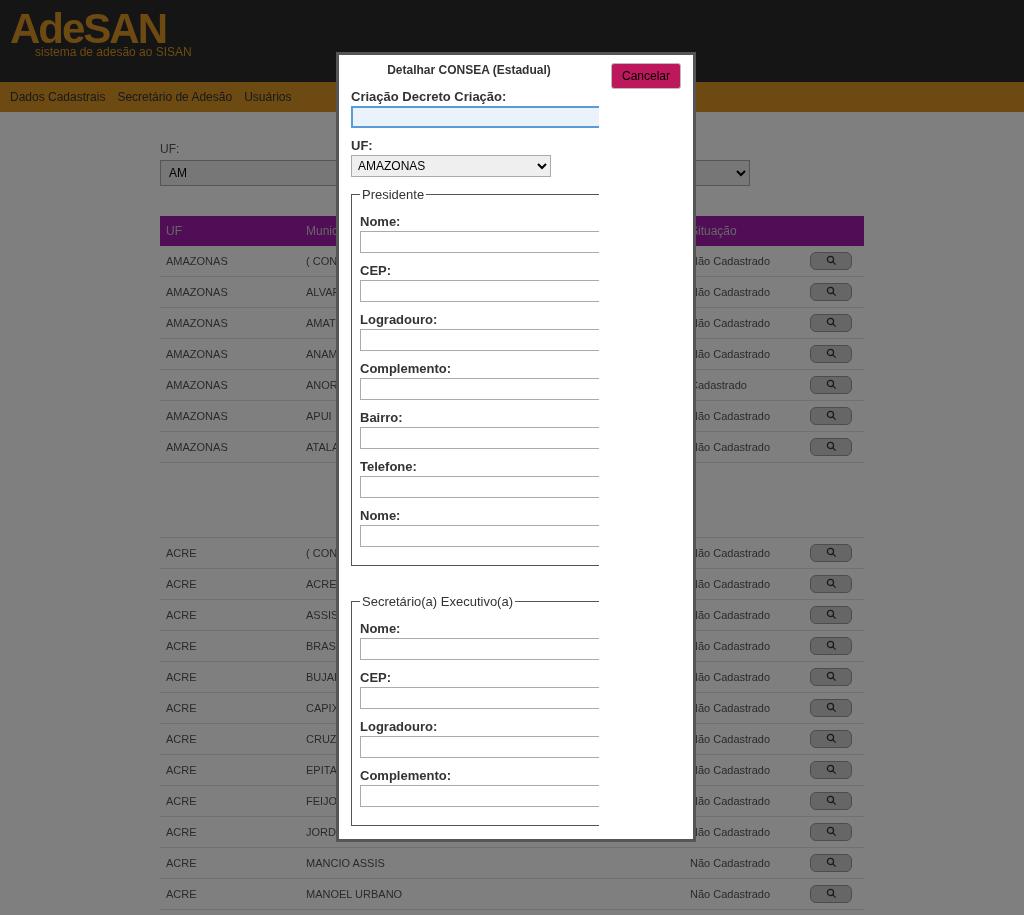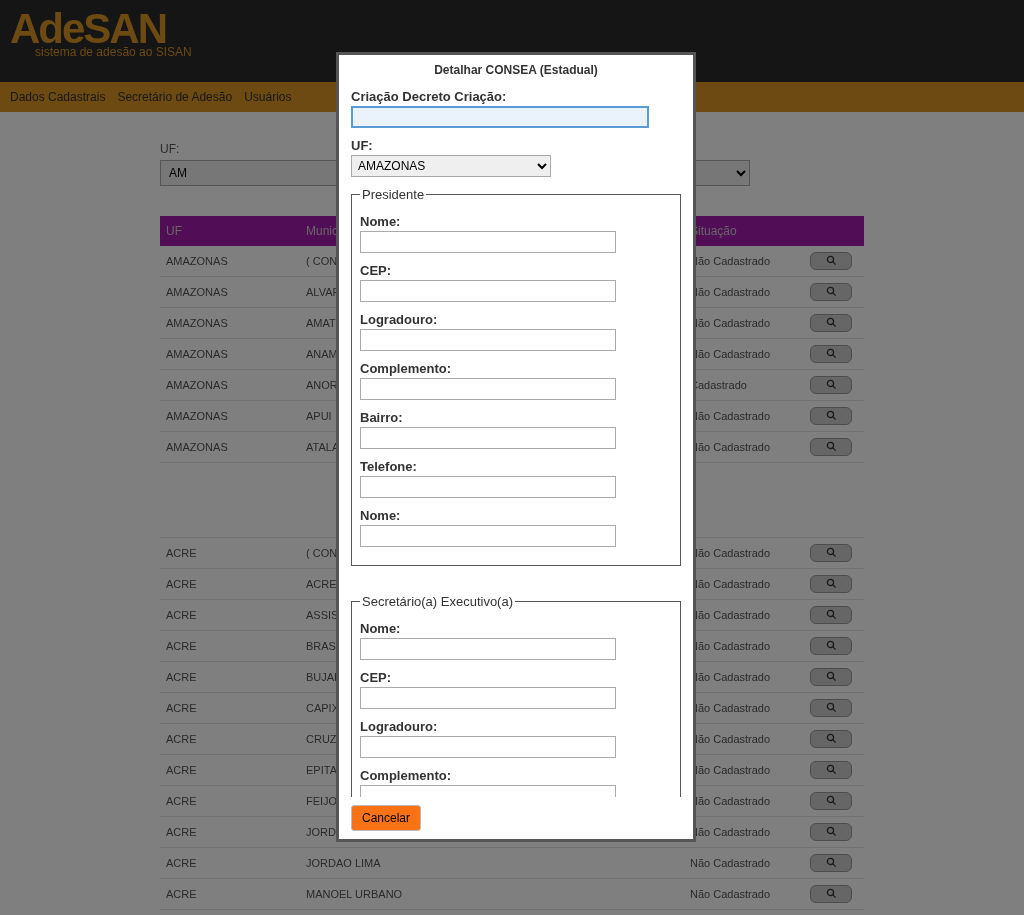--- a/index.html
+++ b/index.html
@@ -23,35 +23,35 @@
 .table tbody tr { border-bottom: 1px solid #e0e0e0; }
 .table tbody td { padding: 6px; font-size: 11px; color: #555; }
 .status-nao { color: #b8352f; }
 .status-sim { color: #3aa03a; }
 .mag-btn { background: #ccc; border: 1px solid #999; border-radius: 6px; width: 42px; height: 18px; text-align: center; cursor: pointer; display: inline-block; }
 .mag-btn svg { width: 11px; height: 11px; vertical-align: middle; }
 .spacer-row td { height: 75px; border: none; }
 
 .overlay { position: absolute; top: 0; left: 0; width: 1024px; height: 915px; background: rgba(0,0,0,0.5); z-index: 10; }
 
-.modal { position: absolute; top: 52px; left: 336px; width: 360px; height: 790px; background: #fff; border: 3px solid #555; z-index: 20; display: flex; flex-direction: column; }
+.modal { position: absolute; top: 52px; left: 336px; width: 360px; height: 790px; background: #fff; border: 3px solid #555; z-index: 20; display: flex; flex-direction: row; }
 .modal-body { overflow-y: scroll; flex: 1; padding: 8px 12px 12px 12px; }
 .modal-title { text-align: center; font-weight: bold; font-size: 12px; margin-bottom: 12px; }
 
 .field-label { font-weight: bold; font-size: 13px; margin-bottom: 2px; }
 .text-input { width: 298px; height: 22px; border: 1px solid #aaa; margin-bottom: 10px; padding: 2px 4px; font-size: 12px; }
 .text-input.focused { border: 2px solid #5b9bd5; background: #eaf2fb; }
 .select-input { width: 200px; height: 22px; border: 1px solid #aaa; margin-bottom: 10px; font-size: 12px; padding: 2px; }
 
 fieldset { border: 1px solid #555; padding: 12px 8px 8px 8px; margin-bottom: 28px; }
 fieldset legend { font-size: 13px; padding: 0 2px; }
 fieldset .text-input { width: 256px; }
 
 .modal-footer { padding: 8px 12px; }
-.cancel-btn { background: #f97316; border: 1px solid #bbb; border-radius: 3px; padding: 5px 10px; font-size: 12px; cursor: pointer; }
+.cancel-btn { background: #be185d; border: 1px solid #bbb; border-radius: 3px; padding: 5px 10px; font-size: 12px; cursor: pointer; }
 
 .modal-body::-webkit-scrollbar { width: 14px; }
 .modal-body::-webkit-scrollbar-track { background: #f0f0f0; }
 .modal-body::-webkit-scrollbar-thumb { background: #c0c0c0; border-radius: 2px; }
 </style>
 </head>
 <body>
 
 <div class="header">
   <div class="logo">AdeSAN</div>
@@ -233,21 +233,21 @@
           <td>ACRE</td>
           <td>JORDAO</td>
           <td class="status-nao">Não Cadastrado</td>
           <td><span class="mag-btn"><span><svg viewBox="0 0 16 16">
                   <circle cx="6.5" cy="6.5" r="4.5" fill="none" stroke="#333" stroke-width="1.8"></circle>
                   <line x1="10" y1="10" x2="14" y2="14" stroke="#333" stroke-width="1.8"></line>
                 </svg></span></span></td>
         </tr>
         <tr>
           <td>ACRE</td>
-          <td>JORDAO LIMA</td>
+          <td>MANCIO ASSIS</td>
           <td class="status-nao">Não Cadastrado</td>
           <td><span class="mag-btn"><span><svg viewBox="0 0 16 16">
                   <circle cx="6.5" cy="6.5" r="4.5" fill="none" stroke="#333" stroke-width="1.8"></circle>
                   <line x1="10" y1="10" x2="14" y2="14" stroke="#333" stroke-width="1.8"></line>
                 </svg></span></span></td>
         </tr>
         <tr>
           <td>ACRE</td>
           <td>MANOEL URBANO</td>
           <td class="status-nao">Não Cadastrado</td>

